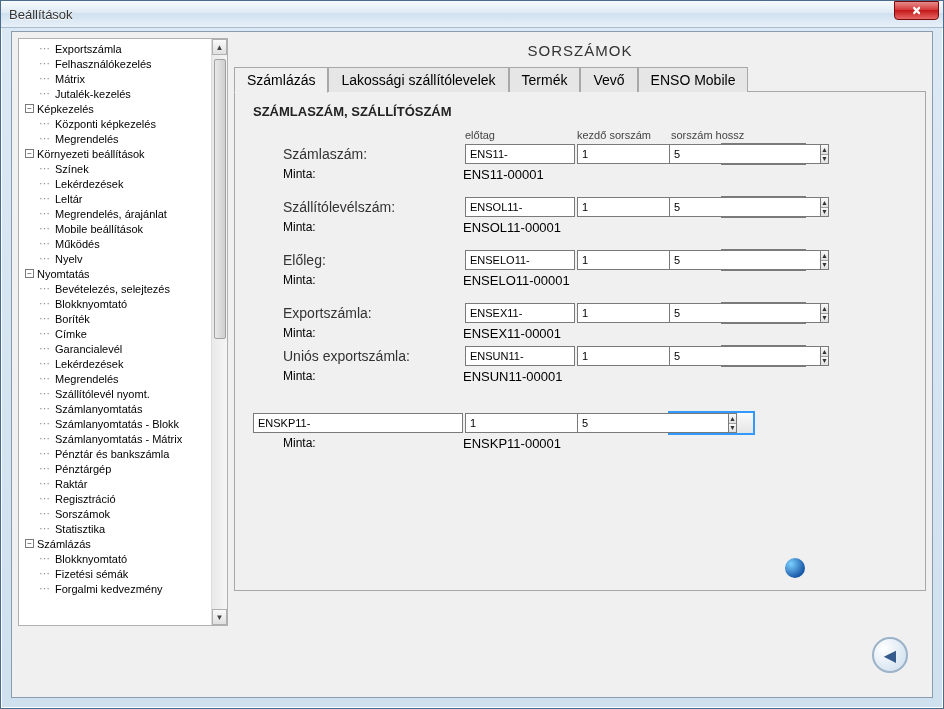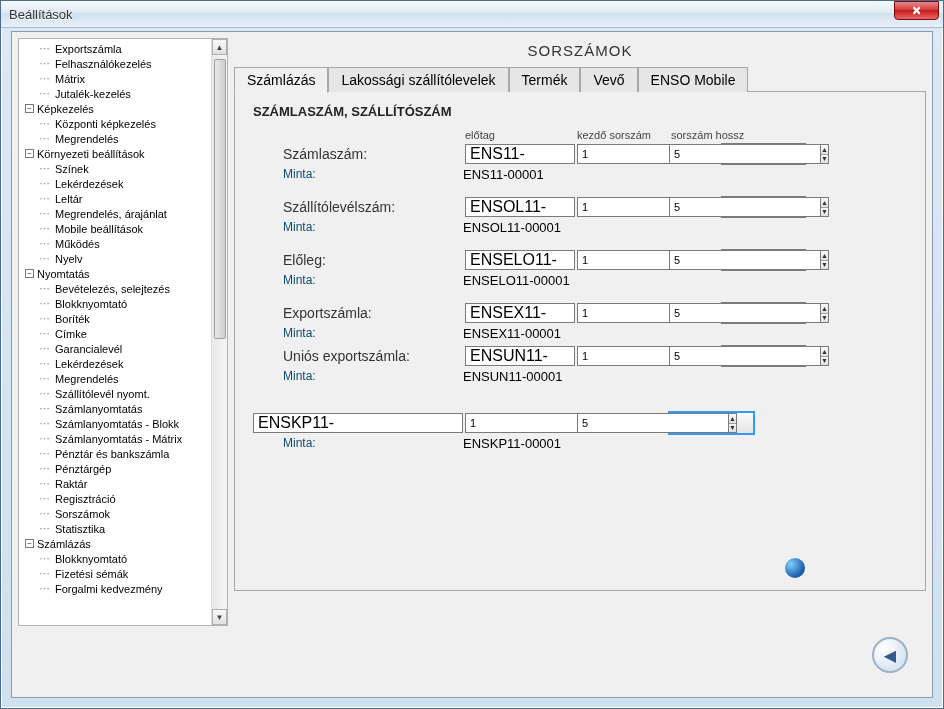--- a/index.html
+++ b/index.html
@@ -185,33 +185,33 @@
     color: #333;
     padding-left: 30px;
   }
   .minta-row {
     display: grid;
     grid-template-columns: 210px 350px;
     margin-bottom: 14px;
   }
   .minta-label {
     font-size: 12px;
-    color: #0c4a6e;
+    color: #000000;
     padding-left: 30px;
   }
   .minta-value {
     font-size: 13px;
     color: #000000;
   }
   .text-input {
     width: 100%;
     height: 20px;
     border: 1px solid #7a7a7a;
     padding: 1px 4px;
-    font-size: 16px;
+    font-size: 11px;
     background: #fff;
   }
   .spin {
     position: relative;
     display: flex;
     width: 80px;
     height: 20px;
   }
   .spin.short { width: 40px; }
   .spin input {

